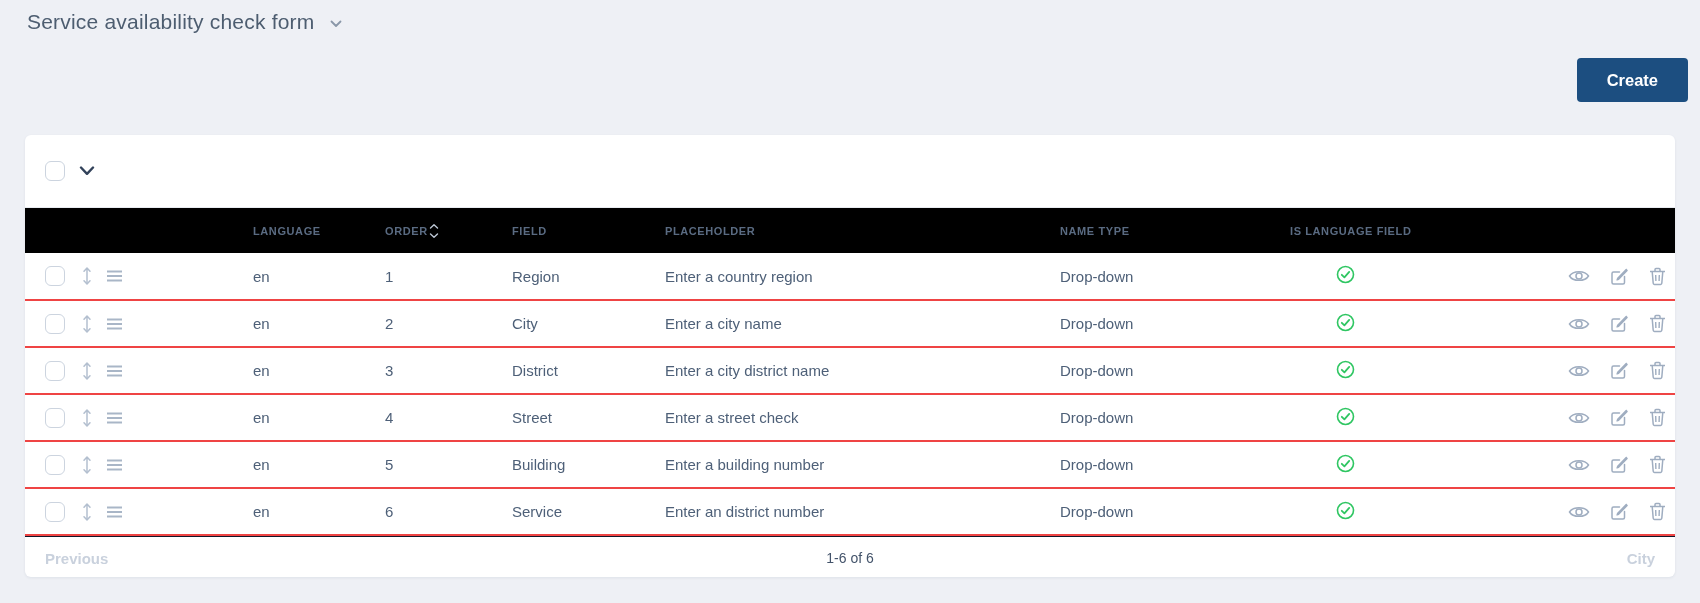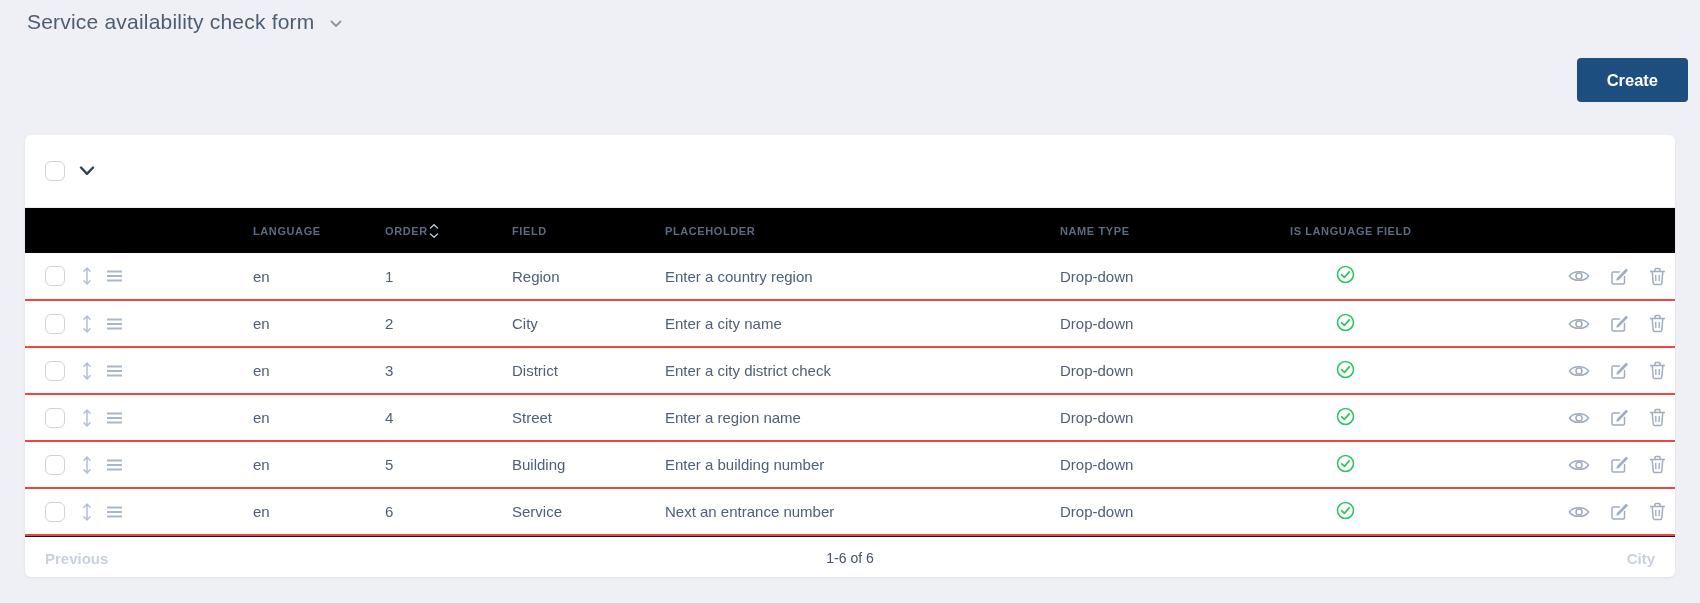--- a/index.html
+++ b/index.html
@@ -299,21 +299,21 @@
                     <line x1="1" y1="2.5" x2="16" y2="2.5" stroke="#a9b6c7" stroke-width="2"></line>
                     <line x1="1" y1="7" x2="16" y2="7" stroke="#a9b6c7" stroke-width="2"></line>
                     <line x1="1" y1="11.5" x2="16" y2="11.5" stroke="#a9b6c7" stroke-width="2"></line>
                   </svg>
             </span>
           </div>
         </td>
         <td>en</td>
         <td>3</td>
         <td>District</td>
-        <td>Enter a city district check</td>
+        <td>Enter a city district name</td>
         <td>Drop-down</td>
         <td class="required-cell">
           <span class="icon-btn">
             <svg width="19" height="19" viewBox="0 0 19 19">
                   <circle cx="9.5" cy="9.5" r="8" fill="none" stroke="#2fc662" stroke-width="1.6"></circle>
                   <polyline points="5.8,9.8 8.4,12.3 13.2,6.9" fill="none" stroke="#2fc662" stroke-width="1.8" stroke-linecap="round" stroke-linejoin="round"></polyline>
                 </svg>
           </span>
         </td>
         <td class="actions-cell">
@@ -359,21 +359,21 @@
                     <line x1="1" y1="2.5" x2="16" y2="2.5" stroke="#a9b6c7" stroke-width="2"></line>
                     <line x1="1" y1="7" x2="16" y2="7" stroke="#a9b6c7" stroke-width="2"></line>
                     <line x1="1" y1="11.5" x2="16" y2="11.5" stroke="#a9b6c7" stroke-width="2"></line>
                   </svg>
             </span>
           </div>
         </td>
         <td>en</td>
         <td>4</td>
         <td>Street</td>
-        <td>Enter a region name</td>
+        <td>Enter a street check</td>
         <td>Drop-down</td>
         <td class="required-cell">
           <span class="icon-btn">
             <svg width="19" height="19" viewBox="0 0 19 19">
                   <circle cx="9.5" cy="9.5" r="8" fill="none" stroke="#2fc662" stroke-width="1.6"></circle>
                   <polyline points="5.8,9.8 8.4,12.3 13.2,6.9" fill="none" stroke="#2fc662" stroke-width="1.8" stroke-linecap="round" stroke-linejoin="round"></polyline>
                 </svg>
           </span>
         </td>
         <td class="actions-cell">
@@ -479,21 +479,21 @@
                     <line x1="1" y1="2.5" x2="16" y2="2.5" stroke="#a9b6c7" stroke-width="2"></line>
                     <line x1="1" y1="7" x2="16" y2="7" stroke="#a9b6c7" stroke-width="2"></line>
                     <line x1="1" y1="11.5" x2="16" y2="11.5" stroke="#a9b6c7" stroke-width="2"></line>
                   </svg>
             </span>
           </div>
         </td>
         <td>en</td>
         <td>6</td>
         <td>Service</td>
-        <td>Next an entrance number</td>
+        <td>Enter an district number</td>
         <td>Drop-down</td>
         <td class="required-cell">
           <span class="icon-btn">
             <svg width="19" height="19" viewBox="0 0 19 19">
                   <circle cx="9.5" cy="9.5" r="8" fill="none" stroke="#2fc662" stroke-width="1.6"></circle>
                   <polyline points="5.8,9.8 8.4,12.3 13.2,6.9" fill="none" stroke="#2fc662" stroke-width="1.8" stroke-linecap="round" stroke-linejoin="round"></polyline>
                 </svg>
           </span>
         </td>
         <td class="actions-cell">

